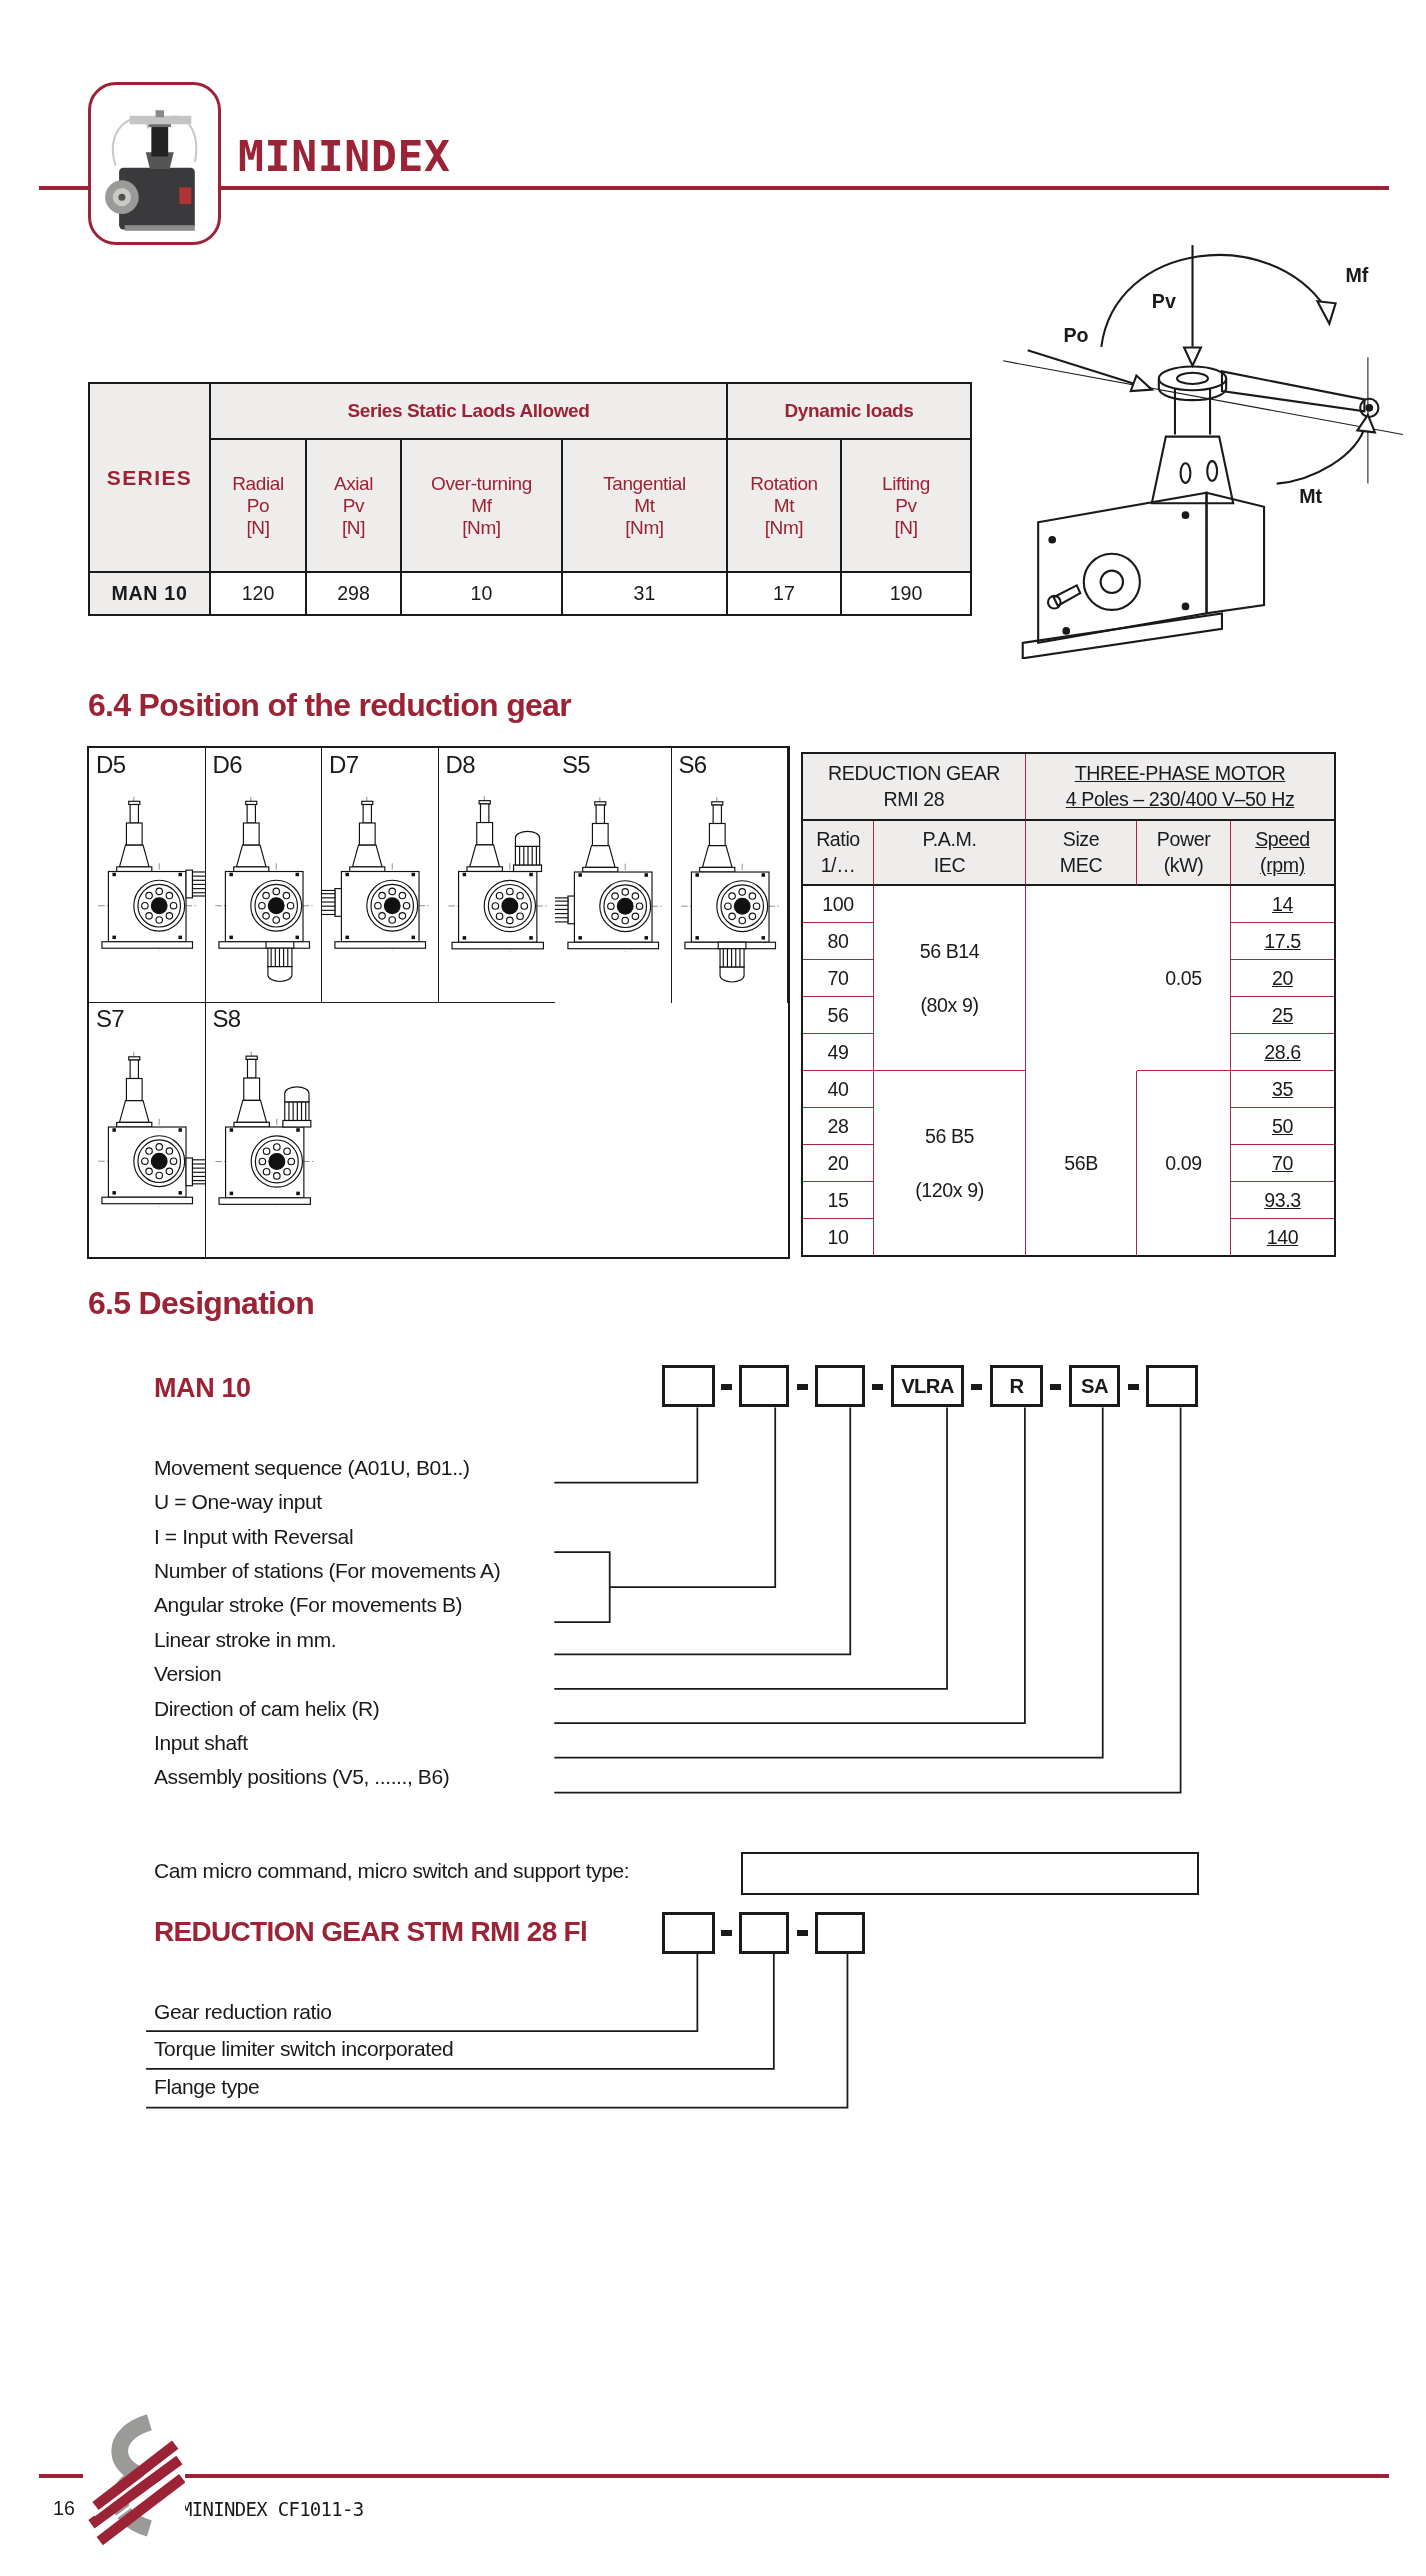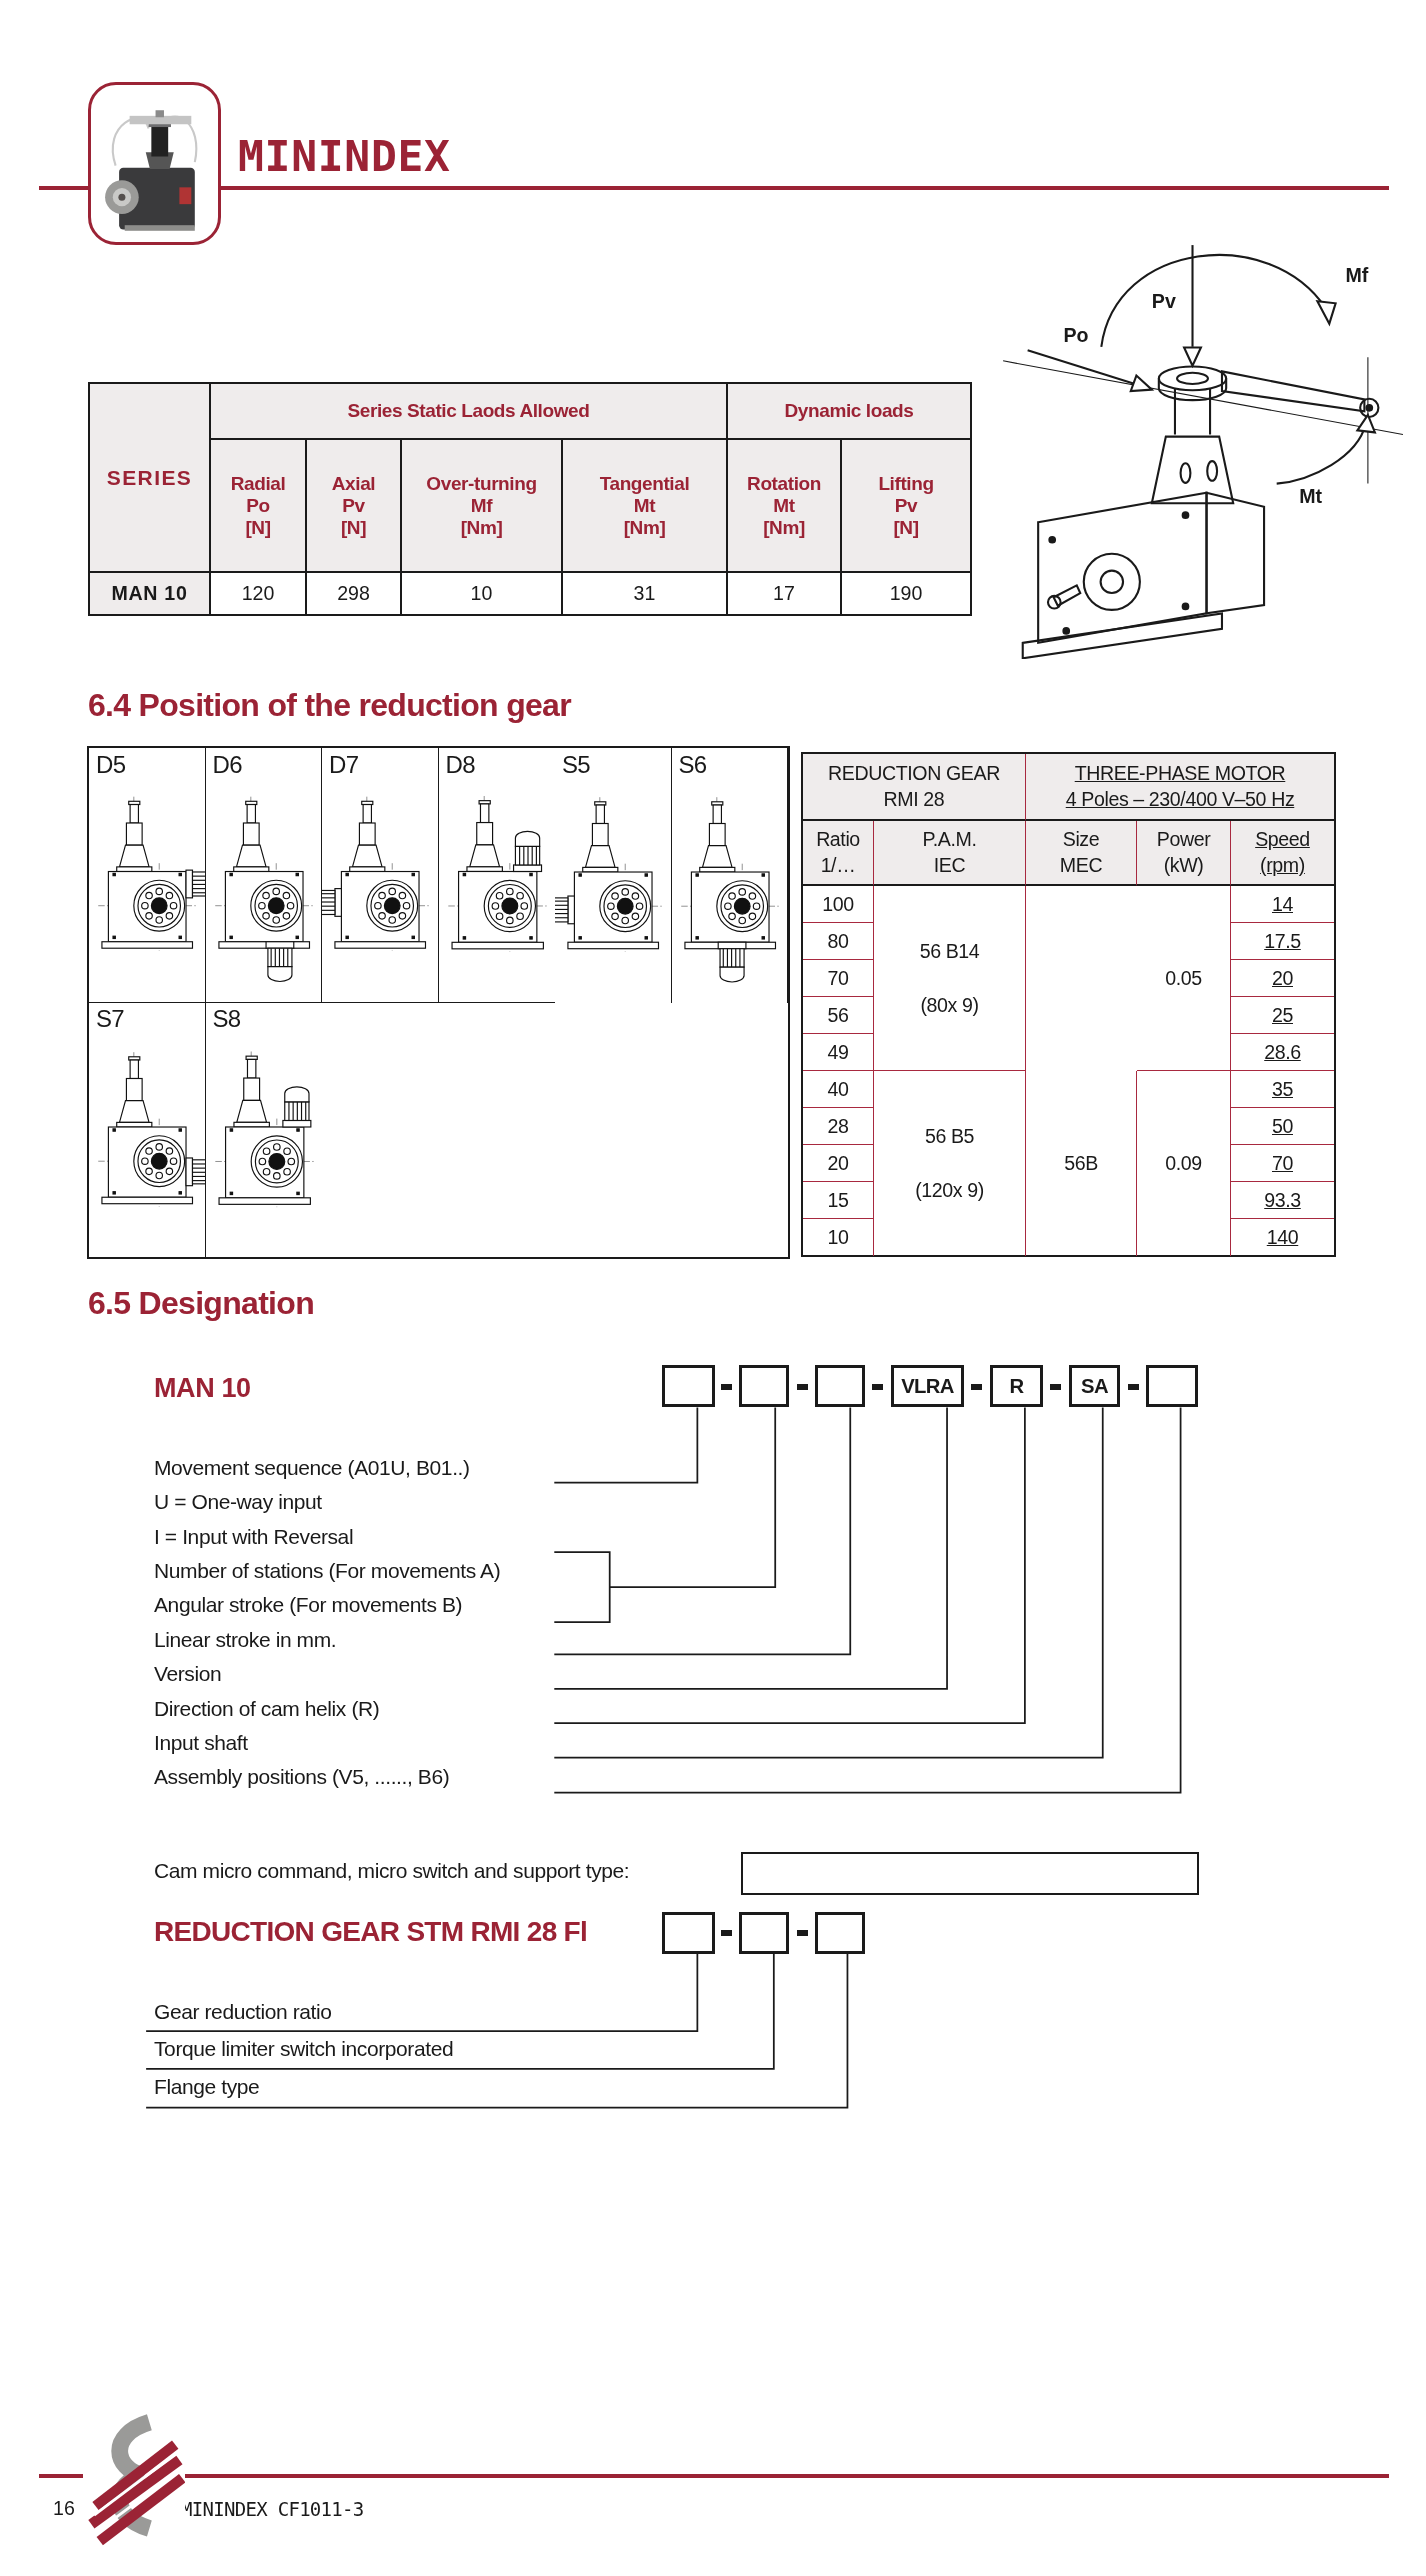--- a/index.html
+++ b/index.html
@@ -19,21 +19,21 @@
         border:2.8px solid #1a1a1a;box-sizing:border-box;background:#fff;}
   .ltab>div{border-right:2.1px solid #1a1a1a;border-bottom:2.1px solid #1a1a1a;
             background:#EFECEC;display:flex;align-items:center;justify-content:center;text-align:center;}
   .ltab>div.lc{border-right:none;}
   .ltab>div.lb{border-bottom:none;}
   .c-series{grid-row:1/3;grid-column:1;font-size:21px;font-weight:bold;color:#9B2335;letter-spacing:1.4px;}
   .c-group{font-size:19px;font-weight:bold;color:#9B2335;letter-spacing:-0.4px;}
   .c-g1{grid-column:2/6;}
   .c-g2{grid-column:6/8;}
   .c-h{flex-direction:column;justify-content:space-between;padding:14px 1.4px;box-sizing:border-box;
-       font-size:19px;font-weight:bold;color:#9B2335;letter-spacing:-0.4px;}
+       font-size:19px;font-weight:normal;color:#9B2335;letter-spacing:-0.4px;}
   .c-d{background:#fff!important;font-size:19.6px;}
   .c-dn{background:#EFECEC!important;font-weight:bold;font-size:19.6px;letter-spacing:0.7px;}
   
   .h64{left:88px;top:687px;font-size:32px;font-weight:bold;color:#9B2335;letter-spacing:-0.7px;}
   .h65{left:88px;top:1285px;font-size:32px;font-weight:bold;color:#9B2335;letter-spacing:-0.7px;}
   .man10{left:154px;top:1373px;font-size:27px;font-weight:bold;color:#9B2335;letter-spacing:-0.4px;}
   .stmtitle{left:154px;top:1916px;font-size:28px;font-weight:bold;color:#9B2335;letter-spacing:-0.7px;}
   
   .pgrid{left:87px;top:746px;width:703px;height:513px;display:grid;
          grid-template-columns:repeat(6,1fr);grid-template-rows:1fr 1fr;

